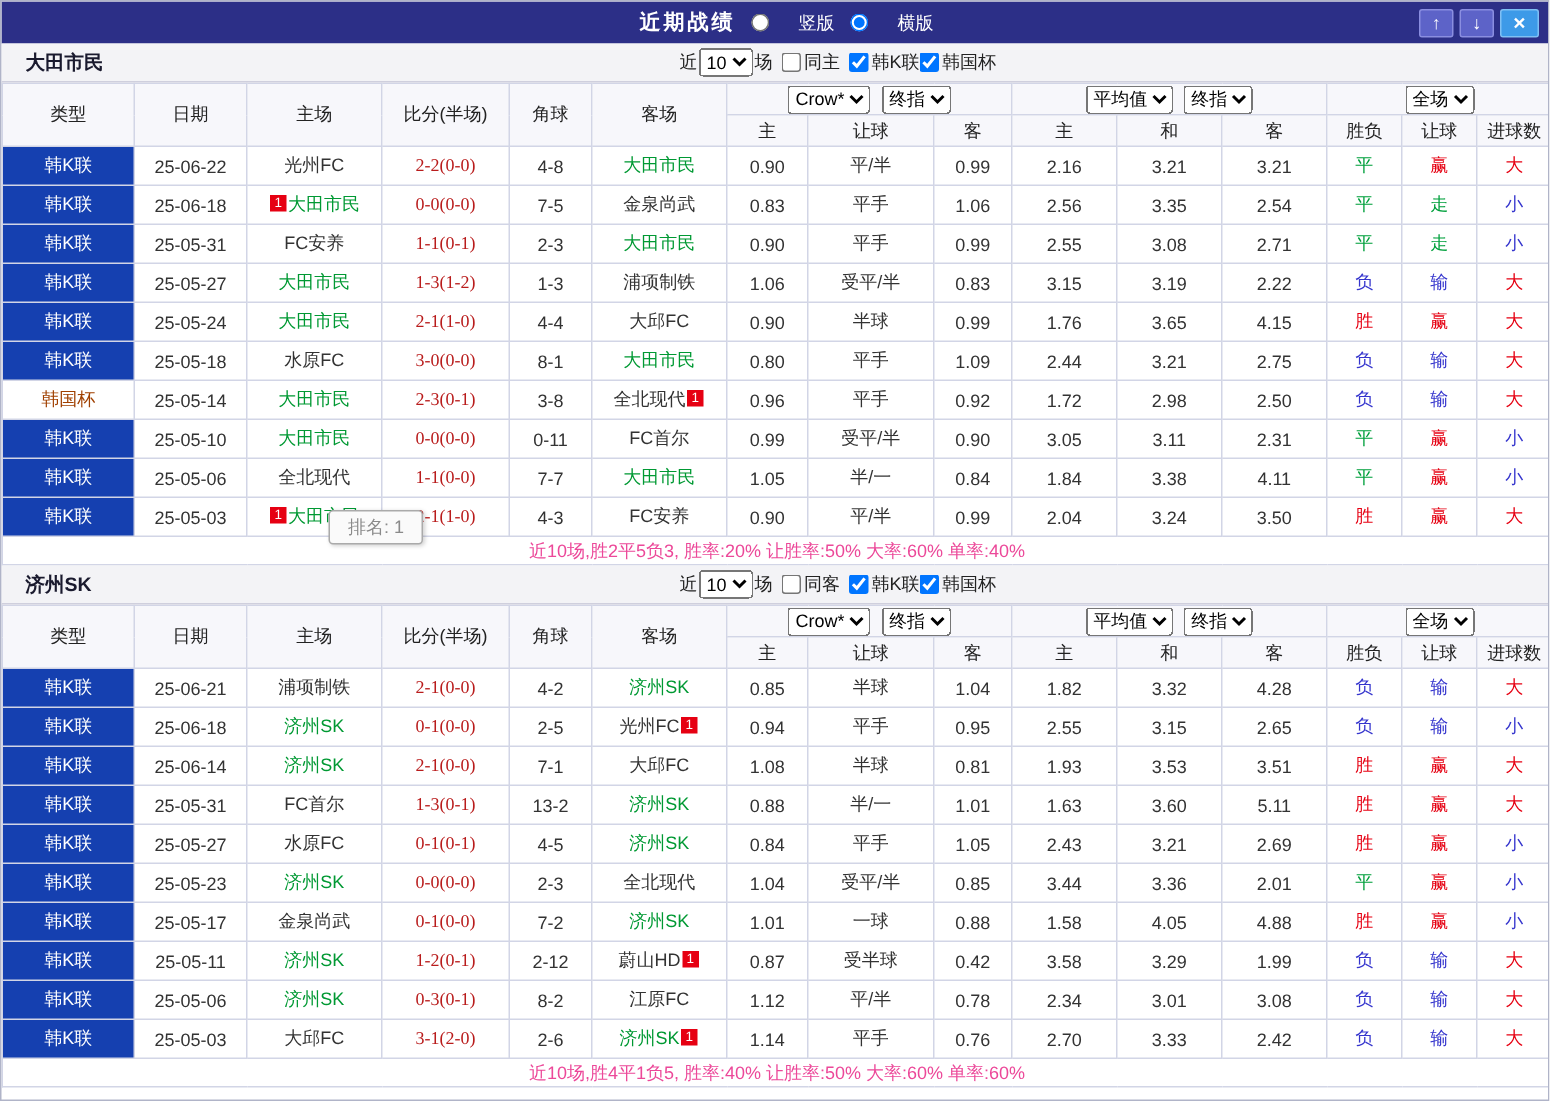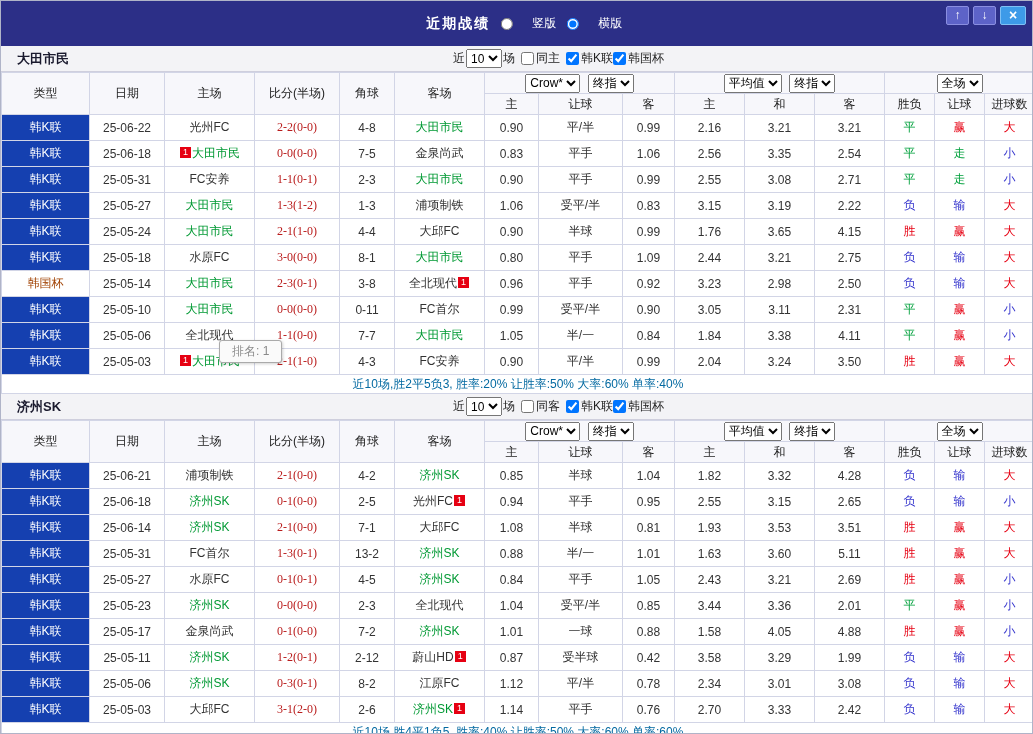--- a/index.html
+++ b/index.html
@@ -1,21 +1,21 @@
 <!DOCTYPE html>
 <html><head>
 <meta charset="utf-8">
 <style>
   * { box-sizing: border-box; }
   html,body { margin:0; padding:0; background:#fff; }
   body { font-family: "Liberation Sans", "DejaVu Sans", sans-serif; }
   #app { position:relative; width:1033px; height:734px; border:1px solid #b0b4c8; overflow:hidden; background:#fff; }
 
   
-  .topbar { position:relative; height:45px; background:#2c2f87; color:#fff; display:flex; align-items:center; }
+  .topbar { position:relative; height:28px; background:#2c2f87; color:#fff; display:flex; align-items:center; }
   .topbar-center { position:absolute; left:50%; top:0; height:100%; transform:translateX(-46%); display:flex; align-items:center; gap:10px; white-space:nowrap; }
   .topbar-title { font-size:14px; font-weight:bold; letter-spacing:2px; }
   .rlabel { display:inline-flex; align-items:center; gap:20px; font-size:12px; cursor:pointer; }
   .rlabel input { margin:0; width:12px; height:12px; }
   .win-btns { position:absolute; right:6px; top:5px; display:flex; gap:4px; }
   .wbtn { width:23px; height:19px; background:#5d63c8; border:1px solid #8a8ee0; border-radius:2px; color:#fff; font-size:12px; line-height:17px; text-align:center; cursor:pointer; }
   .wbtn.close { width:26px; background:#3d9ae8; border-color:#7fc0f4; font-size:14px; font-weight:bold; line-height:16px; }
 
   
   .sec-header { position:relative; height:26px; background:#f3f3f6; border-bottom:1px solid #cfcfdd; display:flex; align-items:center; padding-left:16px; }
@@ -25,21 +25,21 @@
   .filters label { display:inline-flex; align-items:center; cursor:pointer; margin-left:6px; }
   .filters label input { margin:0 2px 0 0; width:13px; height:13px; }
 
   
   table.stats { width:1033px; table-layout:fixed; border-collapse:collapse; font-size:12px; }
   table.stats th, table.stats td { border:1px solid #d2d5e6; text-align:center; padding:0; overflow:hidden; white-space:nowrap; }
   thead th { background:#f7f7fb; color:#222; font-weight:normal; height:21px; border-color:#c6c9dc; }
   thead select { font-size:12px; height:19px; margin:0 2px; max-width:72px; vertical-align:middle; }
   tbody tr { height:26px; background:#fff; }
   tbody td { color:#333; }
-  tfoot td { height:19px; color:#0369a1; background:#fff; font-size:12px; }
+  tfoot td { height:19px; color:#ec4899; background:#fff; font-size:12px; }
 
   td.type { background:#1540b0; color:#fff; }
   td.type.cup { background:#fff; color:#a04000; }
   td.score { color:#b91c1c; cursor:pointer;font-family:Liberation Serif, serif; }
   td.team { cursor:pointer; }
   span.focal { color:#009933; }
   span.badge { display:inline-block; background:#e60012; color:#fff; font-size:9px; width:11px; height:11px; line-height:11px; text-align:center; margin:0 1px; vertical-align:2px; }
   .c-red { color:#e60012; }
   .c-green { color:#00a03c; }
   .c-blue { color:#3535cd; }
@@ -249,21 +249,21 @@
           <tr>
             <td class="type cup">韩国杯</td>
             <td>25-05-14</td>
             <td class="team"><span class="focal">大田市民</span></td>
             <td class="score">2-3(0-1)</td>
             <td>3-8</td>
             <td class="team"><span>全北现代</span><span class="badge">1</span></td>
             <td>0.96</td>
             <td>平手</td>
             <td>0.92</td>
-            <td>3.23</td>
+            <td>1.72</td>
             <td>2.98</td>
             <td>2.50</td>
             <td class="c-blue">负</td>
             <td class="c-blue">输</td>
             <td class="c-red">大</td>
           </tr>
           <tr>
             <td class="type">韩K联</td>
             <td>25-05-10</td>
             <td class="team"><span class="focal">大田市民</span></td>

